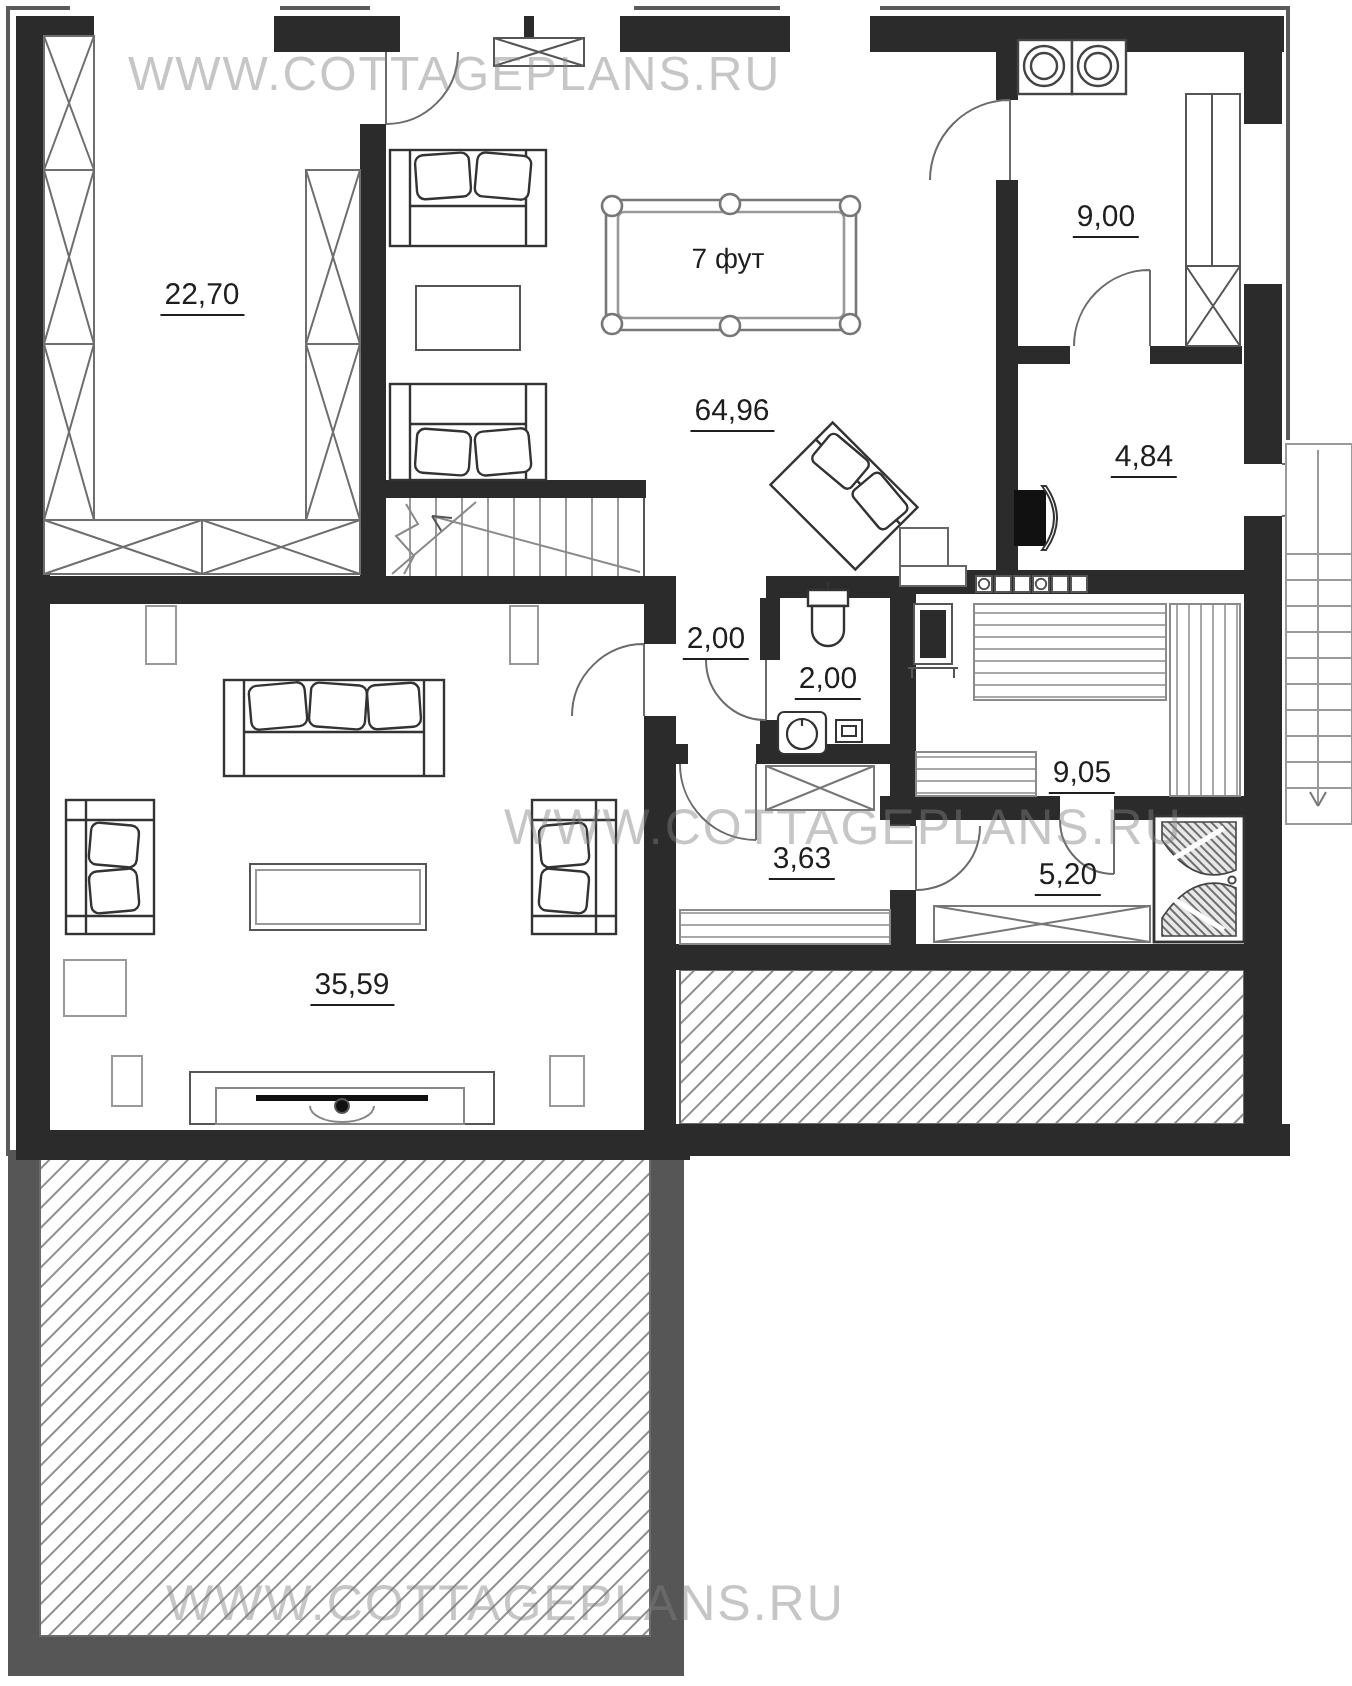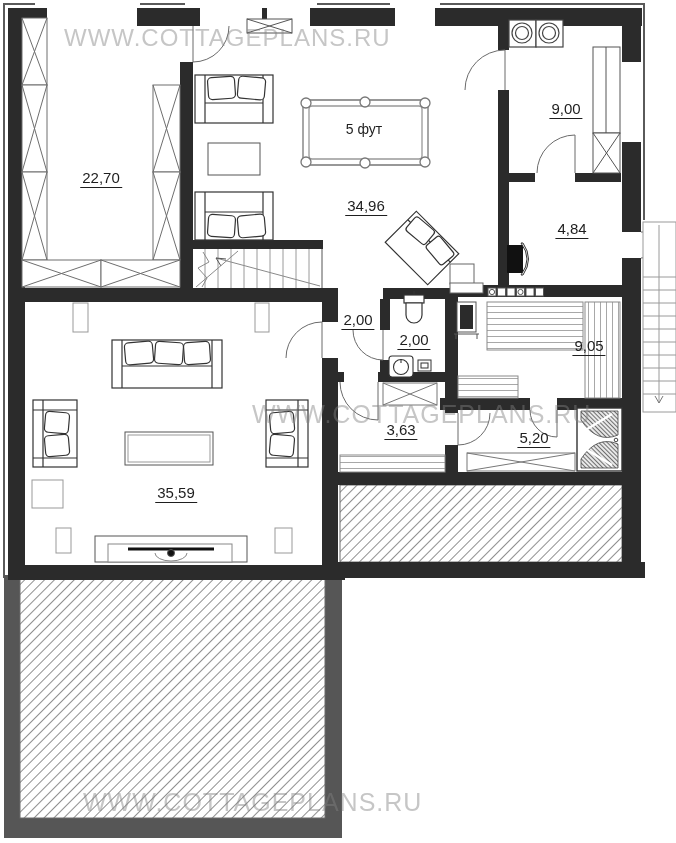--- a/index.html
+++ b/index.html
@@ -318,30 +318,30 @@
   </g>
   <g stroke="#999" stroke-width="1" fill="#fff">
     <rect x="73" y="303" width="15" height="29"></rect>
     <rect x="255" y="303" width="14" height="29"></rect>
     <rect x="32" y="480" width="31" height="28"></rect>
     <rect x="56" y="528" width="15" height="25"></rect>
     <rect x="275" y="528" width="17" height="25"></rect>
   </g>
 </svg>
 
-<div class="area-label" style="left:101px;top:139px;margin-top:30px;"><span>22,70</span></div>
-<div class="area-label" style="left:366px;top:197px;"><span>34,96</span></div>
-<div class="area-label" style="left:566px;top:100px;"><span>9,00</span></div>
+<div class="area-label" style="left:101px;top:139px;"><span>22,70</span></div>
+<div class="area-label" style="left:366px;top:197px;"><span>64,96</span></div>
+<div class="area-label" style="left:553px;top:100px;"><span>9,00</span></div>
 <div class="area-label" style="left:572px;top:220px;"><span>4,84</span></div>
 <div class="area-label" style="left:358px;top:311px;"><span>2,00</span></div>
 <div class="area-label" style="left:414px;top:331px;"><span>2,00</span></div>
-<div class="area-label" style="left:541px;top:337px;margin-left:48px;"><span>9,05</span></div>
+<div class="area-label" style="left:541px;top:378px;"><span>9,05</span></div>
 <div class="area-label" style="left:401px;top:421px;"><span>3,63</span></div>
 <div class="area-label" style="left:534px;top:429px;text-align:center;"><span>5,20</span></div>
 <div class="area-label" style="left:176px;top:484px;"><span>35,59</span></div>
 
-<div class="plain-label" style="left:364px;top:121px;">5 фут</div>
+<div class="plain-label" style="left:364px;top:121px;">7 фут</div>
 
 <div class="watermark wm-top">WWW.COTTAGEPLANS.RU</div>
 <div class="watermark wm-mid">WWW.COTTAGEPLANS.RU</div>
 <div class="watermark wm-bot">WWW.COTTAGEPLANS.RU</div>
 
 </div>
 
 </body></html>

